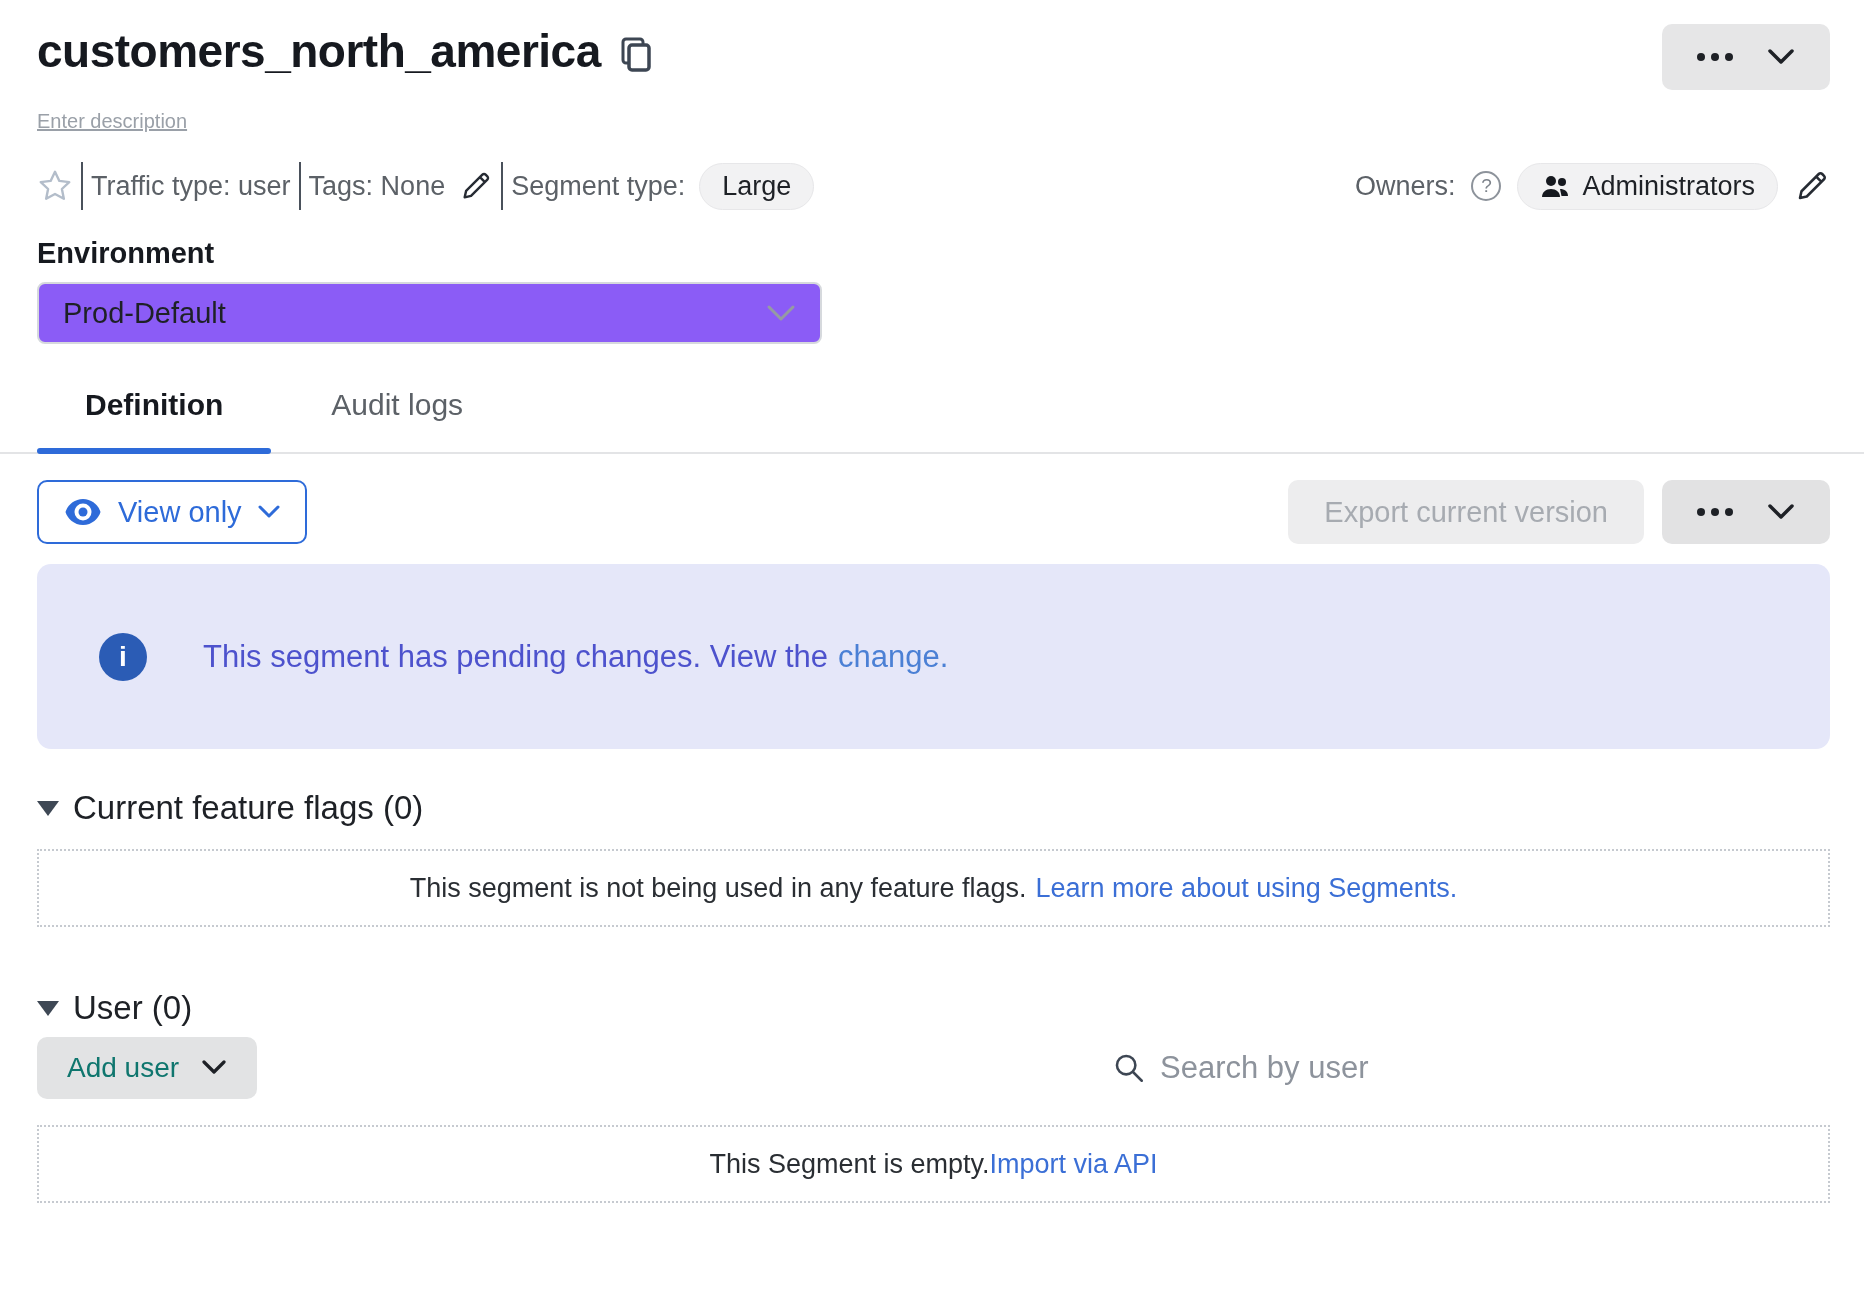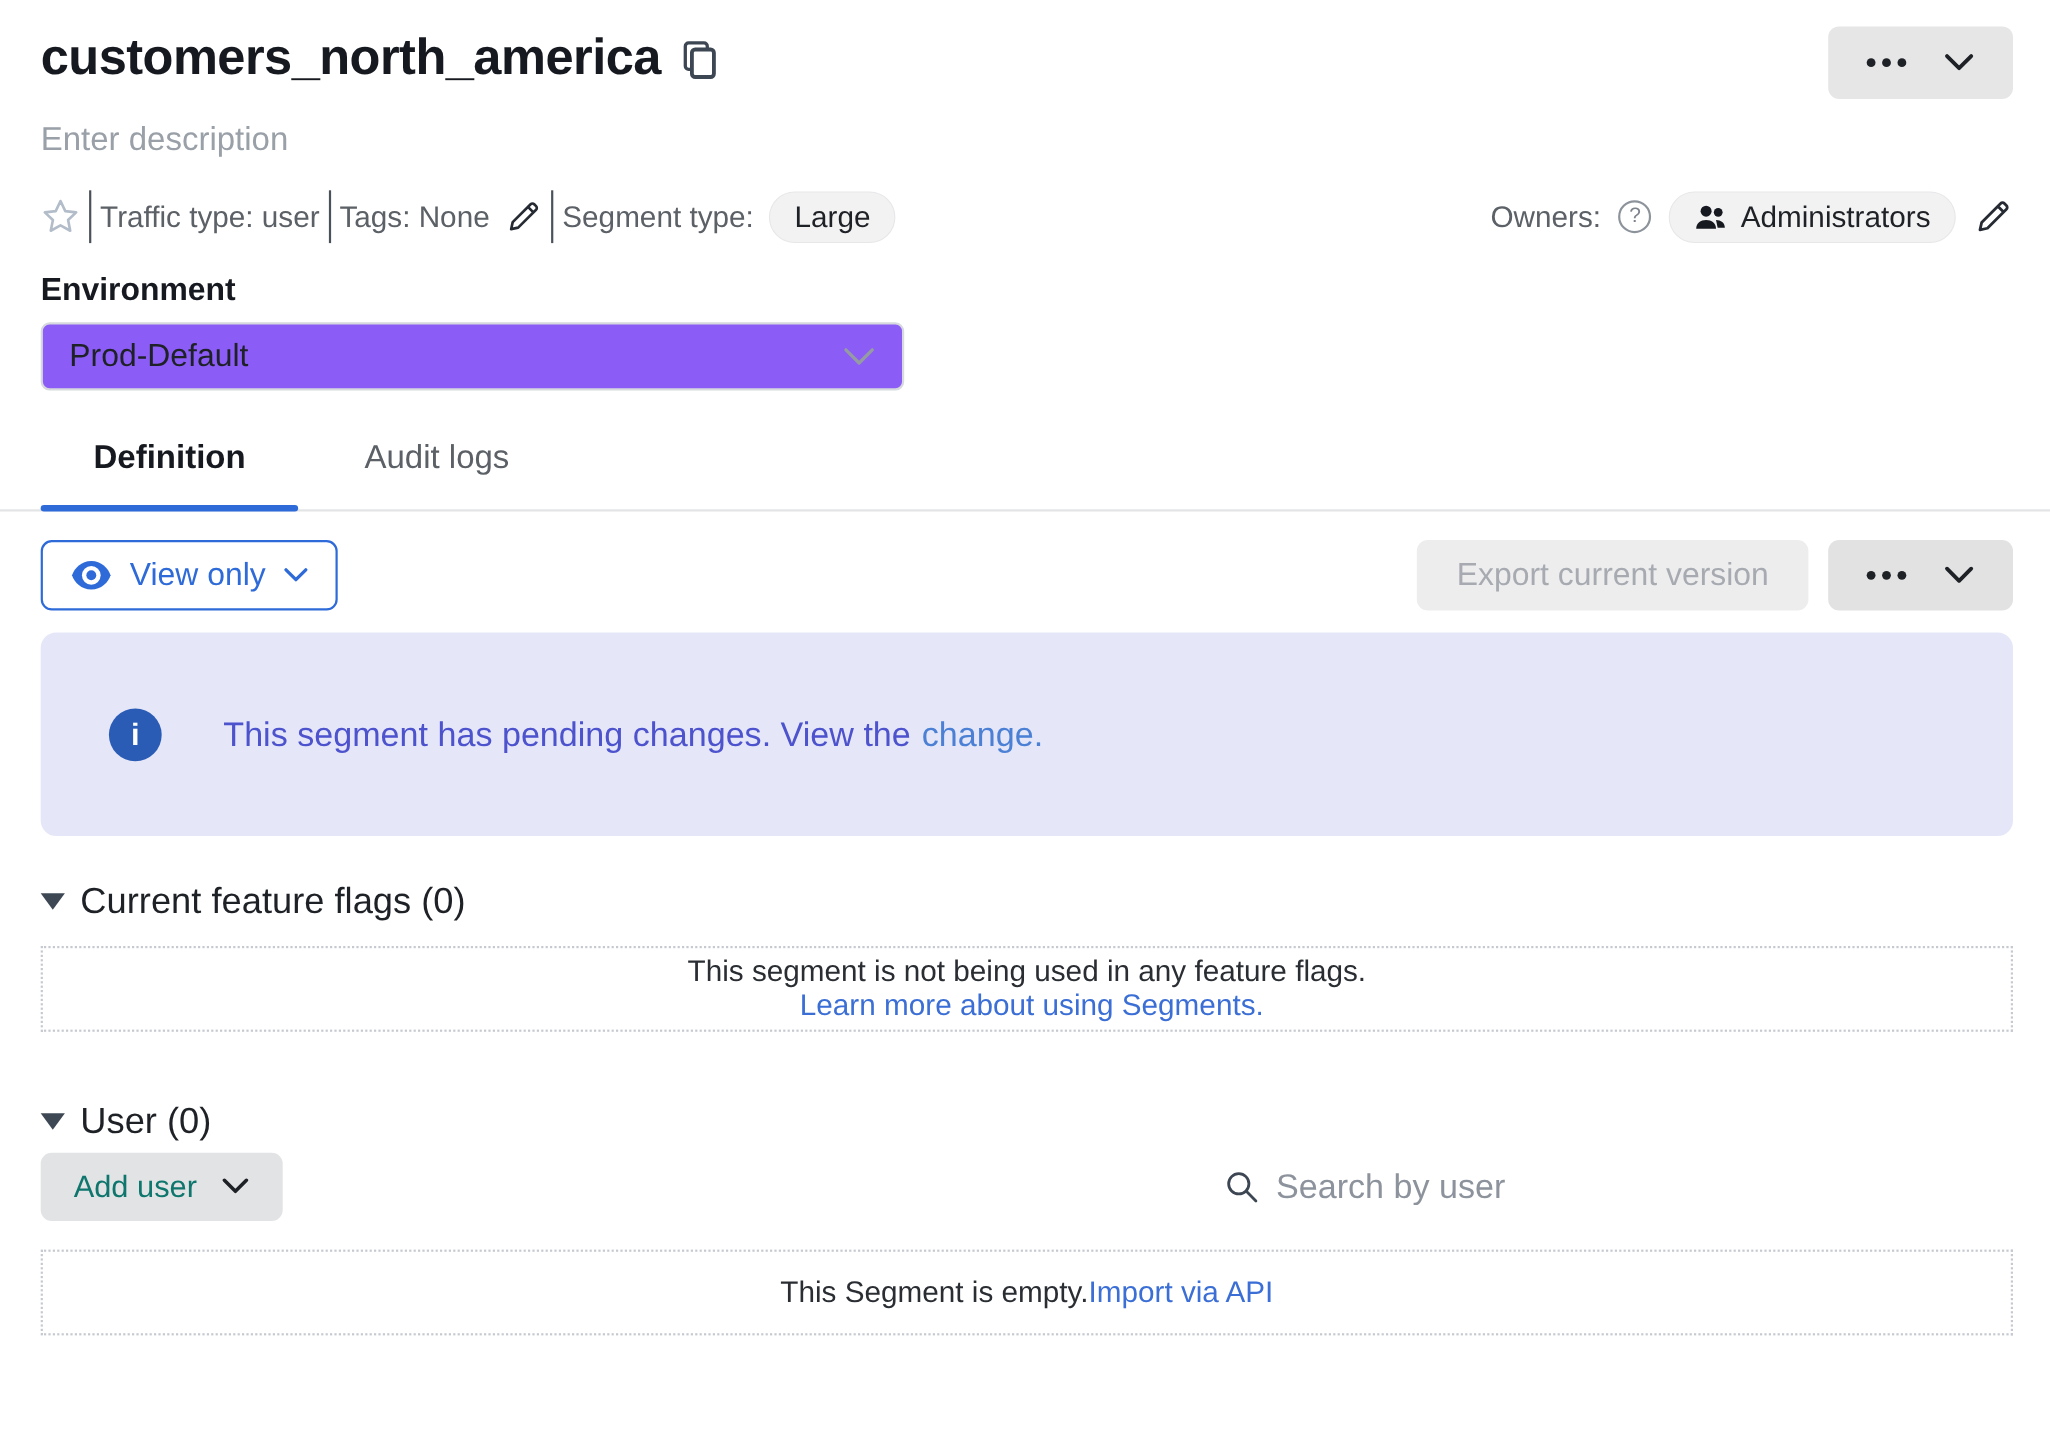--- a/index.html
+++ b/index.html
@@ -12,21 +12,21 @@
   .title-left { display:flex; align-items:center; gap:18px; }
   h1 { font-size:46px; font-weight:700; letter-spacing:-0.5px; color:#16191f; line-height:1.2; }
   .copy-btn { margin-top:6px; cursor:pointer; display:flex; }
 
   .split-btn { background:#e6e6e7; border-radius:10px; height:66px; width:168px;
                display:flex; align-items:center; justify-content:center; gap:14px; cursor:pointer; }
   .split-half { display:flex; align-items:center; justify-content:center; padding:0 10px; height:100%; cursor:pointer; }
   .dots { display:flex; gap:6px; align-items:center; }
   .dots i { width:8px; height:8px; border-radius:50%; background:#1e2126; display:block; }
 
-  .description { margin-top:20px; font-size:30px; color:#9aa0a8; }
+  .description { margin-top:20px; font-size:20px; color:#9aa0a8;text-decoration:underline; }
 
   .meta-row { margin-top:28px; display:flex; align-items:center; justify-content:space-between; height:50px; }
   .meta-left { display:flex; align-items:center; gap:8px; }
   .meta-right { display:flex; align-items:center; gap:16px; }
   .vdiv { width:2px; height:48px; background:#4a515b; }
   .meta-text { font-size:27px; color:#5c6167; }
   .meta-item { display:flex; align-items:center; gap:14px; }
   .pill { background:#f2f2f3; border:1px solid #e7e7e9; border-radius:999px; padding:7px 22px;
           font-size:27px; color:#1e2126; display:flex; align-items:center; gap:12px; cursor:pointer; }
   .help-circle { width:30px; height:30px; border-radius:50%; border:2px solid #8d939b; color:#7d838b;
@@ -68,21 +68,21 @@
   
   .section-header { display:flex; align-items:center; gap:14px; cursor:pointer; }
   .section-header.ff { margin-top:40px; }
   .section-header.user { margin-top:62px; }
   .tri-down { width:0; height:0; border-left:11px solid transparent; border-right:11px solid transparent;
               border-top:15px solid #3e4855; }
   .section-title { font-size:33px; color:#1e2126; }
 
   .dotted-box { border:2px dotted #c6cad0; height:78px; display:flex; align-items:center; justify-content:center;
                 font-size:27px; color:#2a2e33; }
-  .dotted-box.ff { margin-top:22px;flex-direction:column; }
+  .dotted-box.ff { margin-top:22px; }
   .dotted-box.user { margin-top:26px; }
   .bold-link { color:#3b6fd6; font-weight:400; cursor:pointer; }
   .bold-link.spaced { margin-left:9px; }
 
   
   .user-controls { margin-top:10px; display:flex; align-items:center; justify-content:space-between; }
   .add-user-btn { height:62px; background:#e2e3e4; border:none; border-radius:10px; padding:0 30px;
                   display:flex; align-items:center; gap:22px; font-size:28px; color:#0f766e;
                   font-family:inherit; cursor:pointer; }
   .search-box { display:flex; align-items:center; gap:14px; margin-right:250px; }

